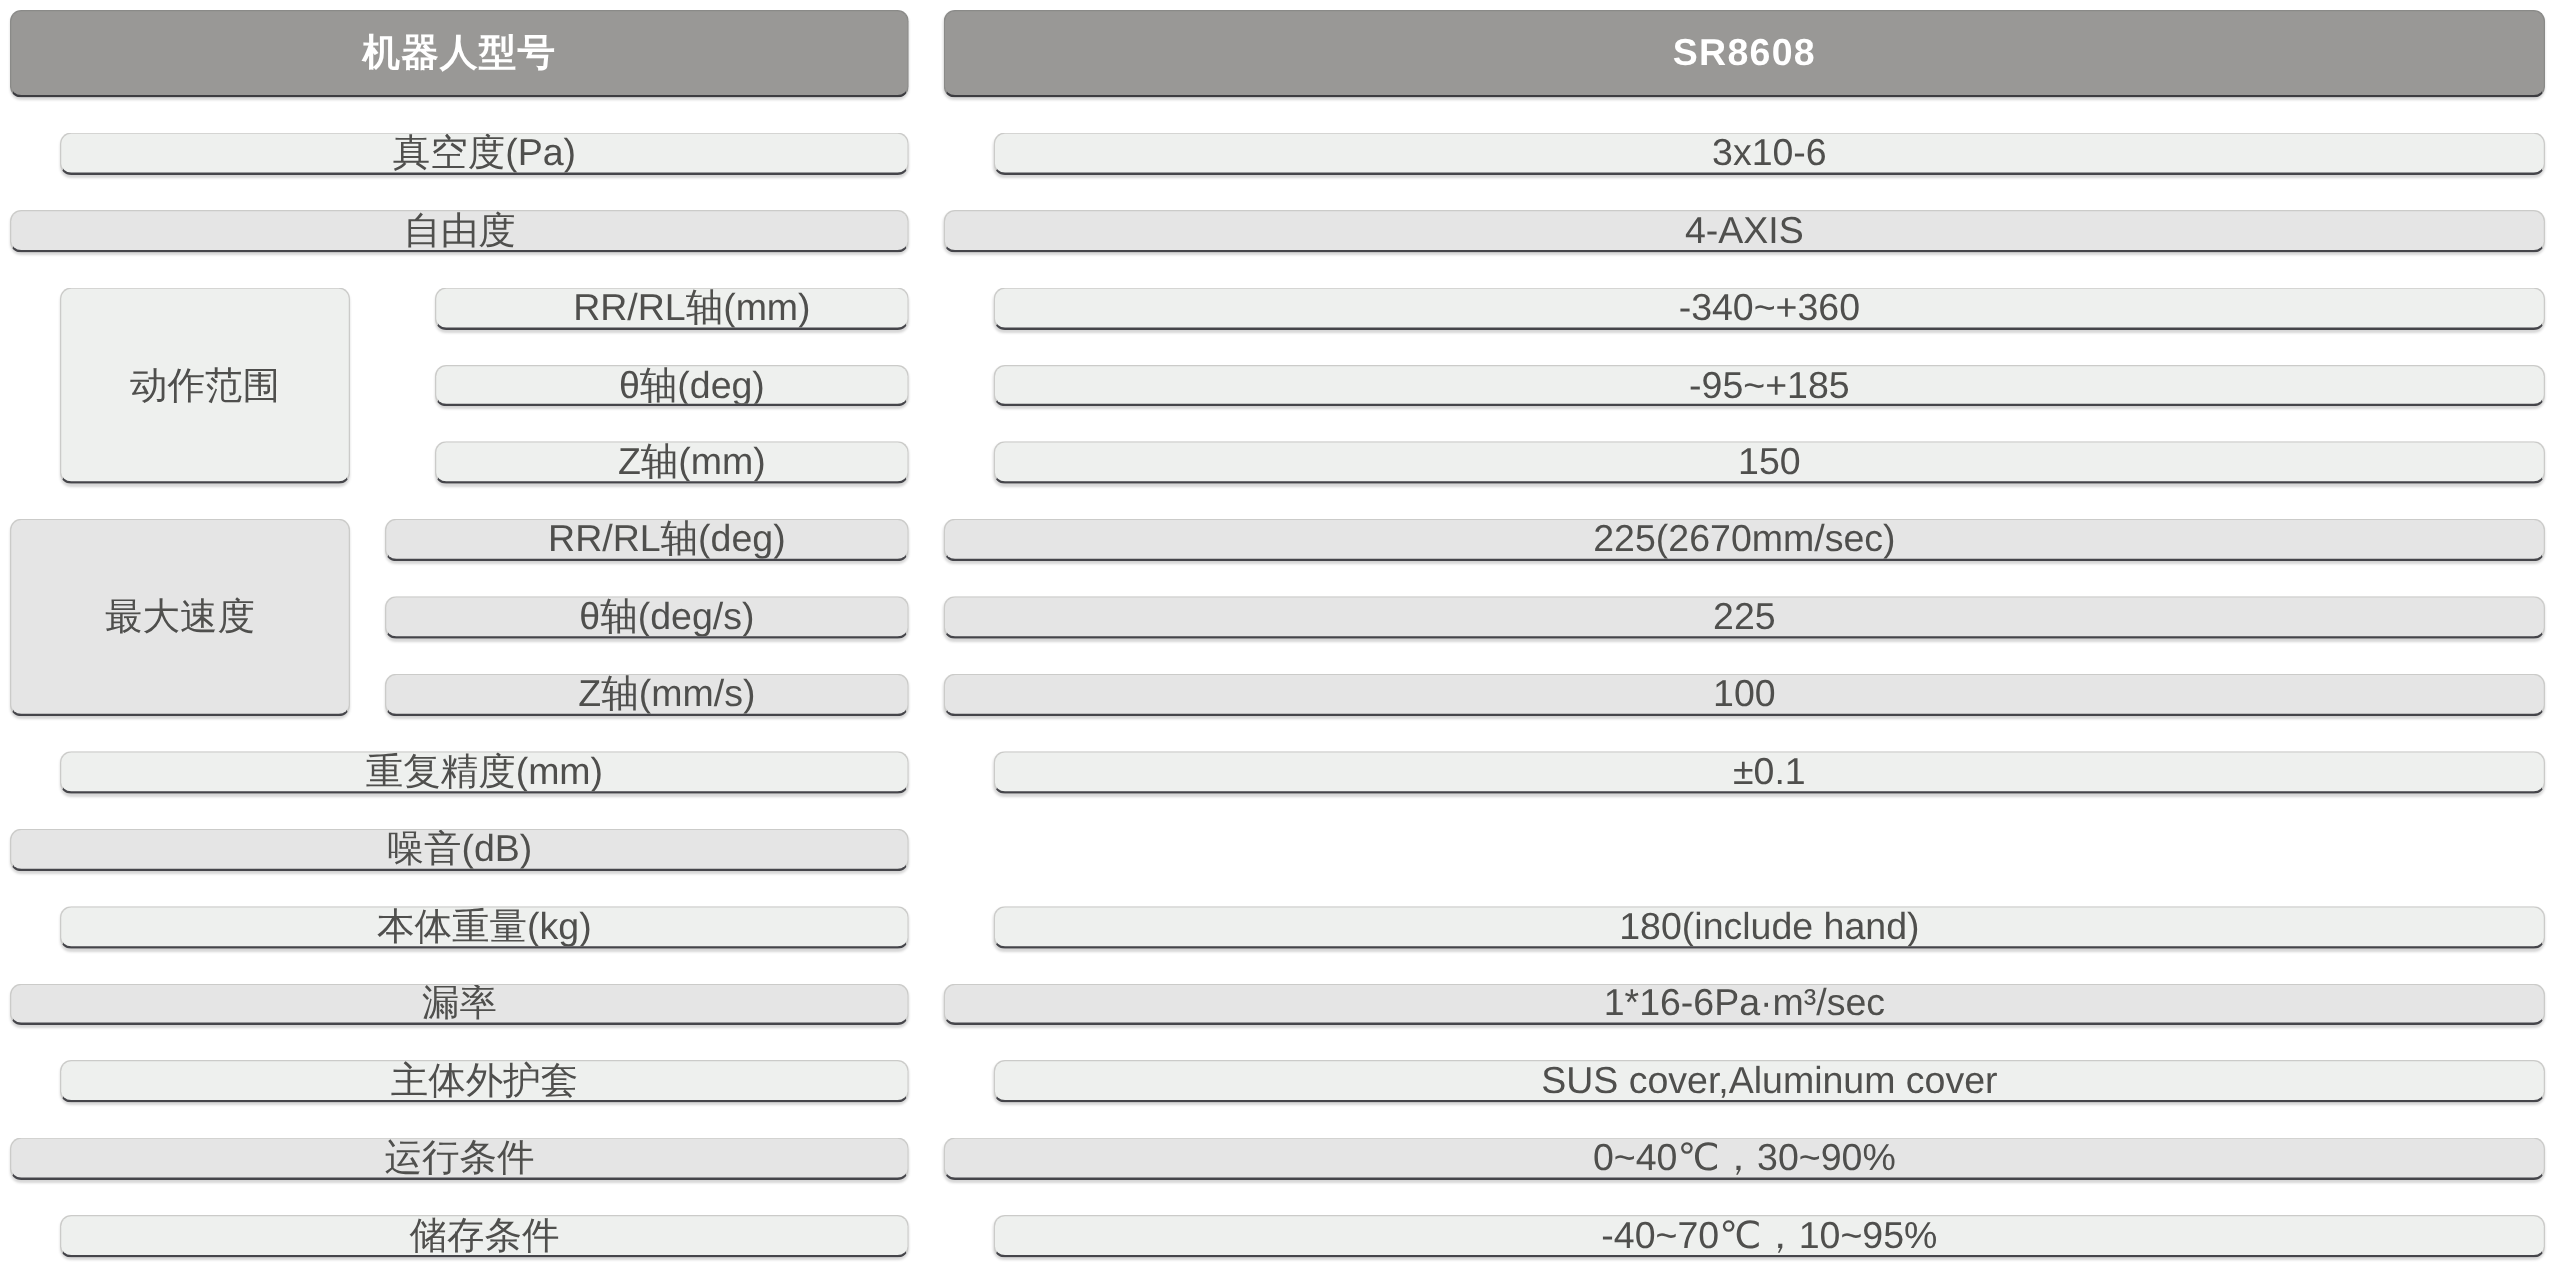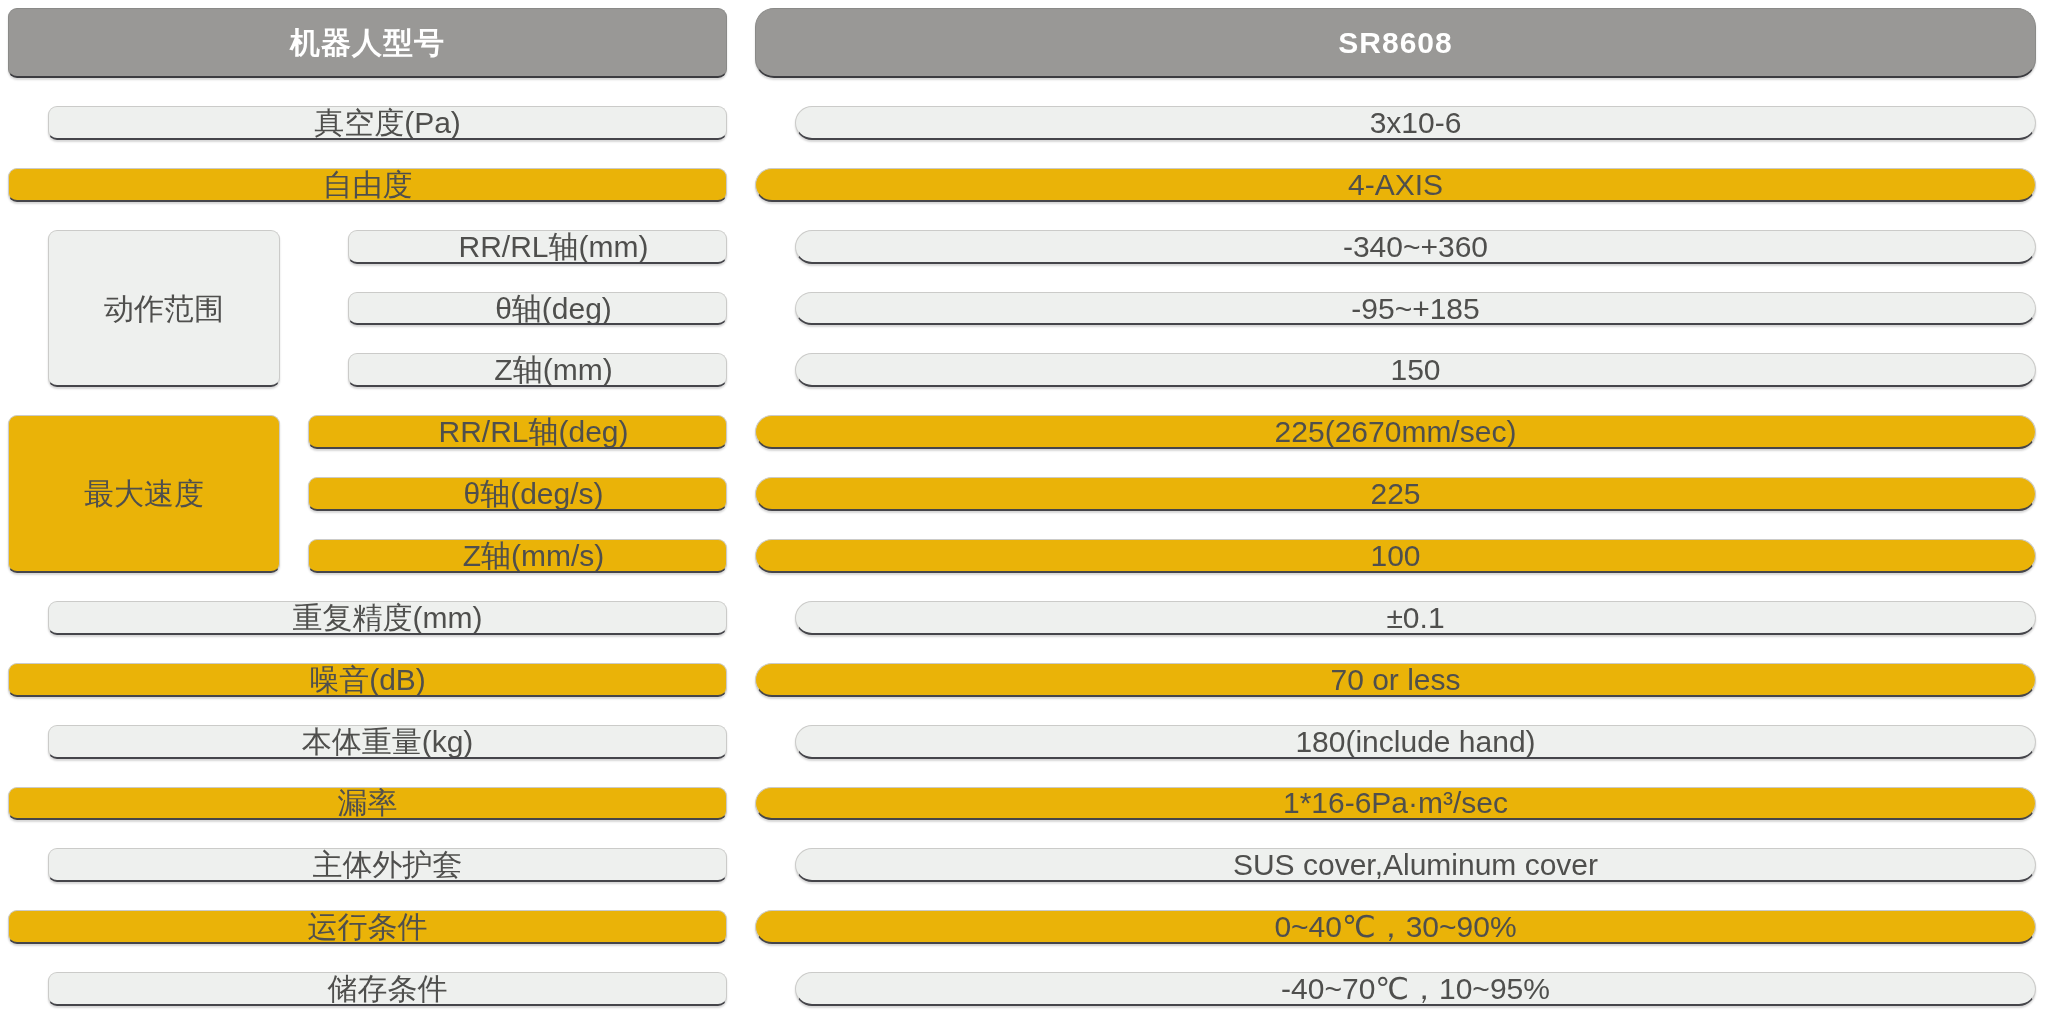--- a/index.html
+++ b/index.html
@@ -40,23 +40,23 @@
   }
   .head {
     background: #999896;
     color: #ffffff;
     font-weight: 700;
     letter-spacing: 1px;
     border-color: #8a8a88;
     border-bottom-color: #3c3c40;
   }
   .light { background: #eef0ee; margin-left: 40px; }
-  .white { background: #eab308; }
+  .white { background: #e5e5e5; }
   .span2 { grid-column: 1 / 3; }
-  .col3  { grid-column: 3; border-radius: 19px; }
+  .col3  { grid-column: 3; }
   .col1  { grid-column: 1; }
   .col2  { grid-column: 2; padding-left: 32px; }
 </style>
 </head>
 <body>
 
 <div class="spec-table">
 
   <div class="cell head span2" style="grid-row:1">机器人型号</div>
   <div class="cell head col3" style="grid-row:1">SR8608</div>
@@ -80,21 +80,20 @@
   <div class="cell white col3" style="grid-row:7">225(2670mm/sec)</div>
   <div class="cell white col2" style="grid-row:8">θ轴(deg/s)</div>
   <div class="cell white col3" style="grid-row:8">225</div>
   <div class="cell white col2" style="grid-row:9">Z轴(mm/s)</div>
   <div class="cell white col3" style="grid-row:9">100</div>
 
   <div class="cell light span2" style="grid-row:10">重复精度(mm)</div>
   <div class="cell light col3" style="grid-row:10">±0.1</div>
 
   <div class="cell white span2" style="grid-row:11">噪音(dB)</div>
-  <div class="cell white col3" style="grid-row:11">70 or less</div>
 
   <div class="cell light span2" style="grid-row:12">本体重量(kg)</div>
   <div class="cell light col3" style="grid-row:12">180(include hand)</div>
 
   <div class="cell white span2" style="grid-row:13">漏率</div>
   <div class="cell white col3" style="grid-row:13">1*16-6Pa·m³/sec</div>
 
   <div class="cell light span2" style="grid-row:14">主体外护套</div>
   <div class="cell light col3" style="grid-row:14">SUS cover,Aluminum cover</div>
 

